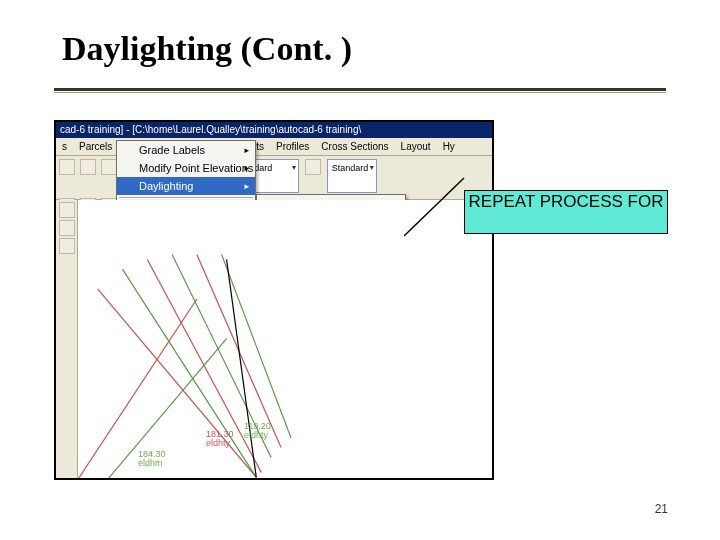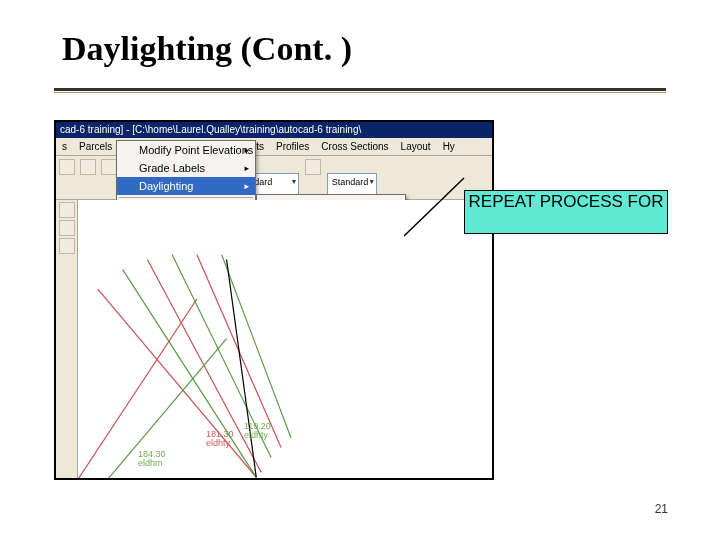--- a/index.html
+++ b/index.html
@@ -89,21 +89,21 @@
   .tbdropdown {
     display:inline-block;
     height:34px;
     border:1px solid #7f9db9;
     background:#fff;
     font-size:9px;
     line-height:16px;
     padding:0 14px 0 4px;
     position:relative;
     vertical-align:top;
-    margin:16px 2px;
+    margin:2px 2px;
   }
   .tbdropdown::after{
     content:"▾";
     position:absolute;
     right:2px; top:0;
     font-size:8px;
     color:#333;
   }
   .canvas-area {
     position: absolute;
@@ -237,22 +237,22 @@
     </div>
     <div style="padding:0 2px;">
       <span class="tbicon"></span>
       <span class="tbicon"></span>
       <span class="tbicon"></span>
       <span class="tbicon"></span>
     </div>
   </div>
 
   <div class="dropdown-menu menu1">
+    <div class="item has-sub">Grade Labels</div>
     <div class="item has-sub">Modify Point Elevations</div>
-    <div class="item has-sub">Grade Labels</div>
     <div class="item has-sub selected">Daylighting</div>
     <div class="sep"></div>
     <div class="item">Pond Settings</div>
     <div class="item">Pond Perimeter</div>
     <div class="item">Define Pond</div>
     <div class="item has-sub">Pond Slopes</div>
     <div class="item has-sub">Shape Pond</div>
     <div class="item has-sub">List/Label Pond</div>
   </div>
 

